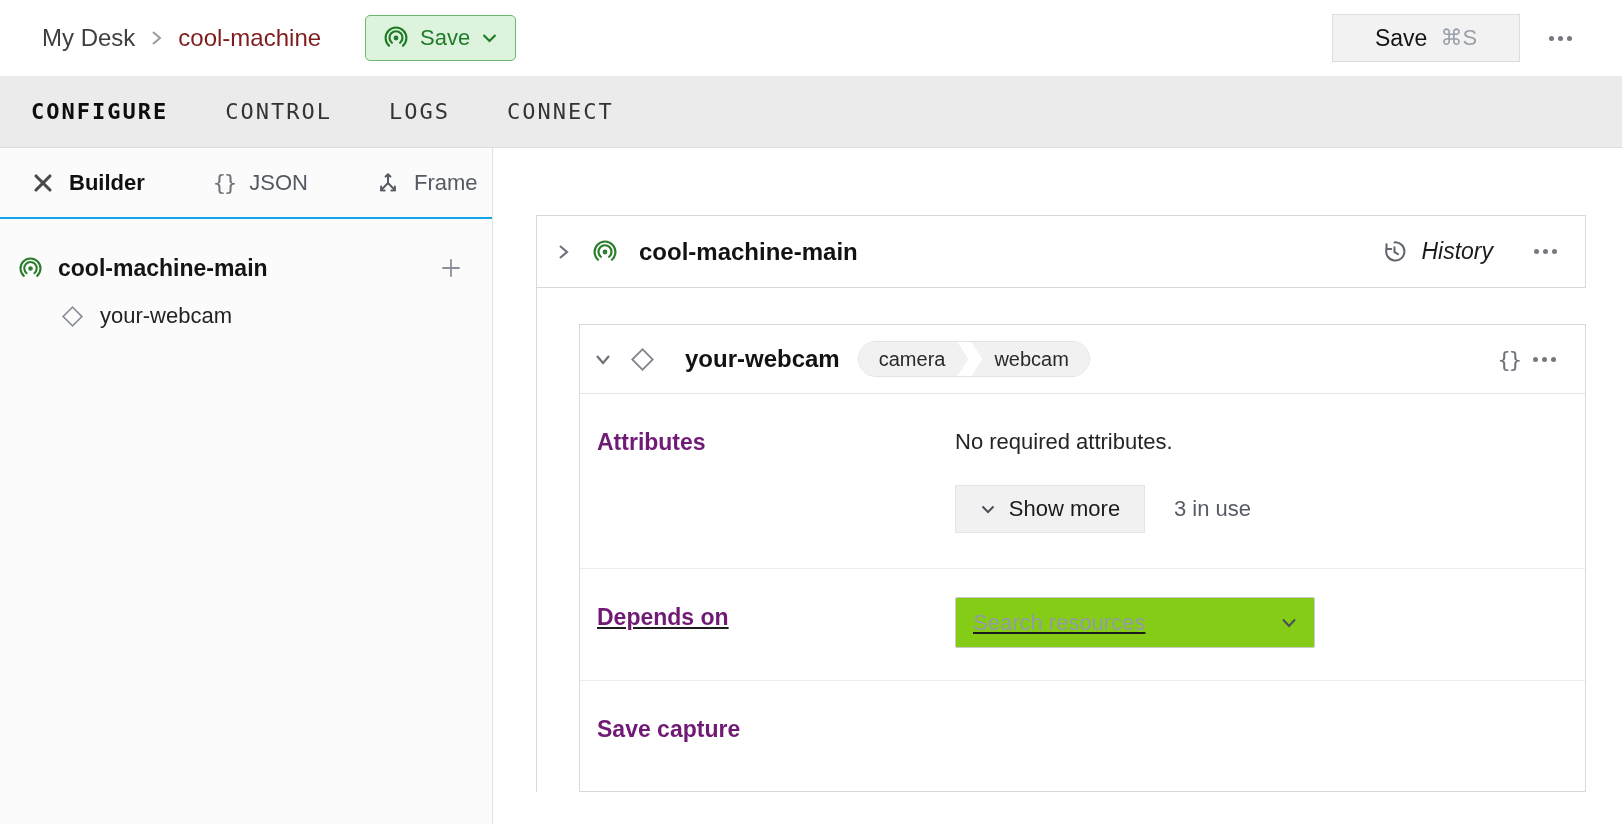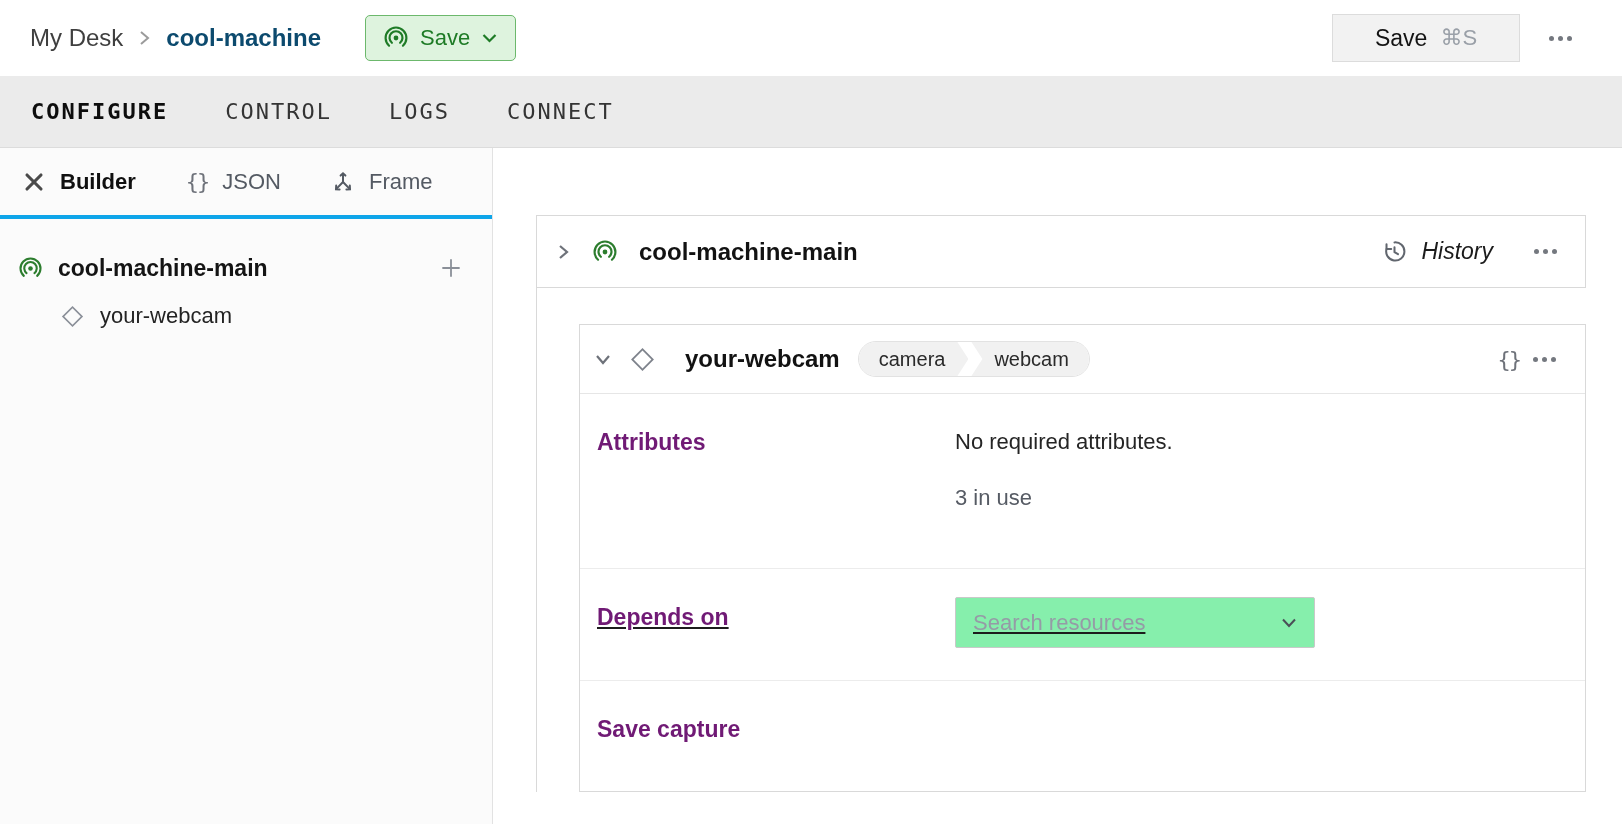--- a/index.html
+++ b/index.html
@@ -4,25 +4,25 @@
 <style>
   * { box-sizing: border-box; margin: 0; padding: 0; }
   html,body { width:1622px; height:824px; overflow:hidden; }
   body {
     font-family: "Liberation Sans", sans-serif;
     background:#ffffff; color:#1c1c1c;
     -webkit-font-smoothing: antialiased;
   }
 
   
-  .topbar { height:76px; display:flex; align-items:center; padding-left:30px; background:#fff; }
+  .topbar { height:76px; display:flex; align-items:center; padding-left:42px; background:#fff; }
   .breadcrumb { display:flex; align-items:center; gap:14px; font-size:24px; }
   .crumb-parent { color:#3f3f3f; }
   .crumb-sep { display:flex; align-items:center; }
-  .crumb-current { color:#0c4a6e; font-weight:bold; }
+  .crumb-current { color:#7f1d1d; font-weight:normal; }
   .live-badge {
     margin-left:44px; height:46px; padding:0 17px;
     display:flex; align-items:center; gap:11px;
     background:#def3de; border:1px solid #6cb86c; border-radius:5px;
     font-size:22px; color:#1e7b26; cursor:pointer;
   }
   .save-btn {
     margin-left:auto; width:188px; height:48px;
     display:flex; align-items:center; justify-content:center; gap:13px;
     background:#f2f2f2; border:1px solid #dcdcdc;
@@ -39,22 +39,22 @@
     display:flex; align-items:center; padding-left:31px; gap:57px;
     font-family:"DejaVu Sans Mono", monospace; font-size:22px; letter-spacing:2px; color:#343434;
   }
   .tab { cursor:pointer; }
   .tab.active { font-weight:bold; color:#0d0d0d; }
 
   
   .workspace { display:flex; height:676px; }
   .sidebar { width:493px; background:#fbfbfb; border-right:1px solid #e2e2e2; }
   .sidebar-tabs {
-    height:71px; display:flex; align-items:center; padding-left:22px; gap:50px;
-    border-bottom:4px solid #0ea5e9; font-size:22px; color:#545a63;
+    height:71px; display:flex; align-items:center; padding-left:31px; gap:68px;
+    border-bottom:2px solid #0ea5e9; font-size:22px; color:#545a63;
   }
   .view-tab { display:flex; align-items:center; gap:14px; cursor:pointer; }
   .view-tab.active { color:#101010; font-weight:bold; }
   .braces { font-family:"DejaVu Sans Mono", monospace; font-size:22px; color:#6e727a; letter-spacing:-2px; }
   .tree { padding-top:25px; }
   .tree-row { height:48px; display:flex; align-items:center; gap:15px; cursor:pointer; }
   .tree-row.machine { padding-left:18px; font-size:23px; font-weight:bold; color:#141414; }
   .tree-row.component { padding-left:60px; font-size:22px; color:#232323; }
   .tree-plus { margin-left:auto; margin-right:29px; display:flex; cursor:pointer; }
 
@@ -96,21 +96,21 @@
   .empty-text { font-size:22px; color:#252525; }
   .attr-actions { margin-top:30px; display:flex; align-items:center; gap:29px; }
   .gray-btn {
     display:flex; align-items:center; justify-content:center; gap:13px;
     background:#f1f1f1; border:1px solid #e5e5e5; cursor:pointer;
     font-size:22px; color:#1b1b1b; font-family:inherit;
   }
   .show-more-btn { width:190px; height:48px; }
   .in-use { font-size:22px; color:#565b64; }
   .select-box {
-    width:360px; height:51px; border:1px solid #c9c9c9; border-radius:2px; background:#86efac;
+    width:360px; height:51px; border:1px solid #c9c9c9; border-radius:2px; background:#84cc16;
     display:flex; align-items:center; padding:0 16px 0 17px; cursor:pointer;
   }
   .select-box input {
     border:none; outline:none; background:transparent; flex:1;
     font-family:inherit; font-size:22px; color:#2a2a2a;
   }
   .select-box input::placeholder { color:#959ba6; opacity:1; }
   .select-box .chev { margin-left:8px; display:flex; }
   .row-depends .row-content { padding-top:28px; }
   .row-capture .row-content { padding-top:30px; }
@@ -284,20 +284,28 @@
             <i></i>
             <i></i>
           </button>
       </div>
 
       <div class="row row-attributes">
         <div class="row-label">Attributes</div>
         <div class="row-content">
           <div class="empty-text">No required attributes.</div>
           <div class="attr-actions">
+            <button class="gray-btn show-more-btn">
+              <span>
+                <svg width="16" height="11" viewBox="0 0 16 11" fill="none" stroke="#4a4f57" stroke-width="2">
+                    <path d="M2.5 2.5 L8 8 L13.5 2.5"></path>
+                  </svg>
+              </span>
+              <span>Show more</span>
+            </button>
             <span class="in-use">3 in use</span>
           </div>
         </div>
       </div>
 
       <div class="row row-depends">
         <div class="row-label">Depends on</div>
         <div class="row-content">
           <div class="select-box">
             <input placeholder="Search resources" style="">

